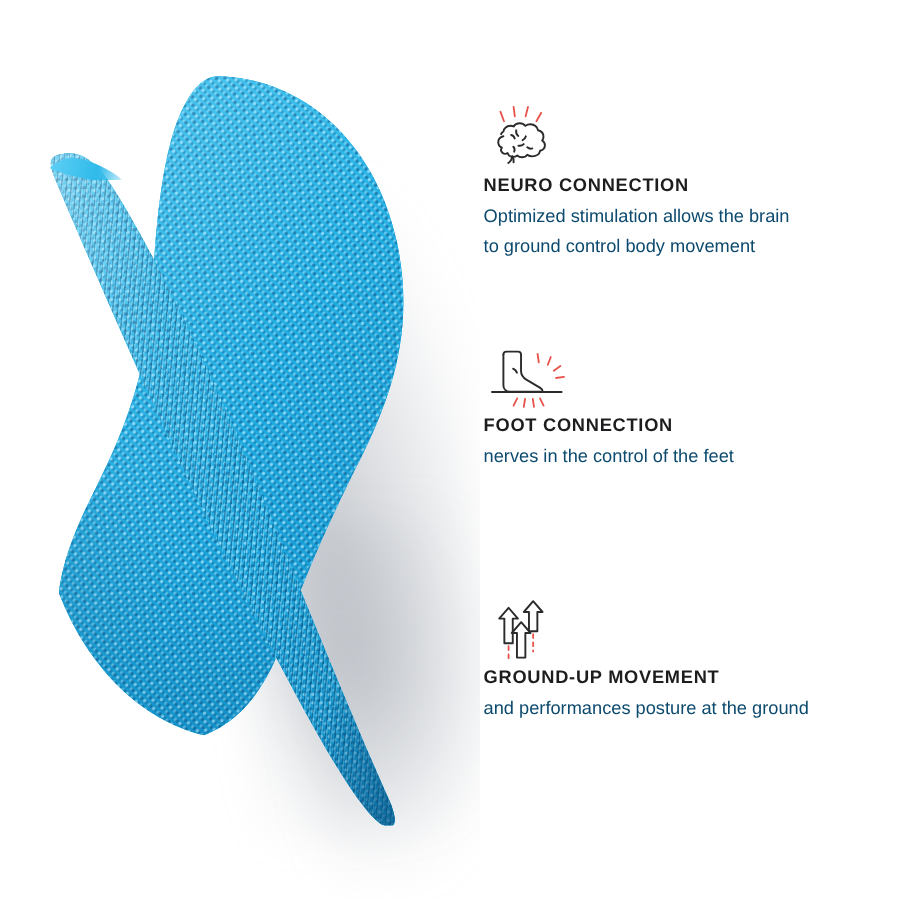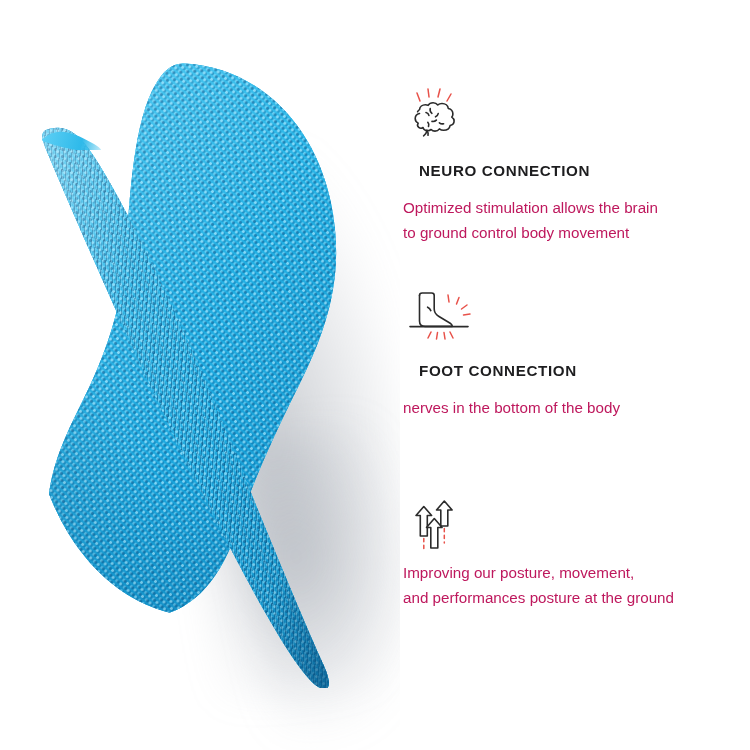--- a/index.html
+++ b/index.html
@@ -127,27 +127,27 @@
   .feature.f1{top:88px;}
   .feature.f2{top:288px;}
   .feature.f3{top:498px;}
 
   .ficon{height:58px;margin-left:3px;}
   .ftitle{
     font-size:15.2px;
     font-weight:bold;
     letter-spacing:.62px;
     color:#1d1d1f;
-    margin:16px;
+    margin:0;
     line-height:1.2;
     white-space:nowrap;
   }
   .fdesc{
     font-size:15.2px;
-    color:#be185d;
+    color:#0c4a6e;
     line-height:1.62;
     margin:5px 0 0 0;
     max-width:300px;
   }
   .fdesc span{display:block;white-space:nowrap;}
 </style>
 </head>
 <body>
 
 <div class="stage">
@@ -223,41 +223,41 @@
             <line x1="57.5" y1="27" x2="64" y2="26"></line>
             <line x1="25" y1="44" x2="22" y2="50"></line>
             <line x1="31.5" y1="44.5" x2="30.5" y2="51"></line>
             <line x1="38" y1="44.5" x2="39" y2="51"></line>
             <line x1="44" y1="44" x2="47" y2="50"></line>
           </g>
         </svg>
       </div>
       <p class="ftitle">FOOT CONNECTION</p>
       <p class="fdesc">
-        <span>nerves in the bottom of the body</span>
+        <span>nerves in the control of the feet</span>
       </p>
     </div>
 
     <div class="feature f3">
       <div class="ficon">
         <svg width="62" height="60" viewBox="0 0 62 60" fill="none">
           <g stroke="#2b2b2b" stroke-width="1.6" fill="none" stroke-linejoin="round" stroke-linecap="round">
 
             <path d="M10 17.5 L17.8 8.5 L25.6 17.5 L21.3 17.5 L21.3 38 L14.3 38 L14.3 17.5 Z"></path>
 
             <path d="M30.5 12 L38.3 3 L46.1 12 L41.8 12 L41.8 28 L34.8 28 L34.8 12 Z"></path>
 
             <path d="M20.5 29.5 L28.3 20.5 L36.1 29.5 L31.8 29.5 L31.8 50 L24.8 50 L24.8 29.5 Z"></path>
           </g>
           <g stroke="#e8524a" stroke-width="1.5" stroke-linecap="round" stroke-dasharray="3.2 3.6">
             <line x1="17.8" y1="40.5" x2="17.8" y2="53"></line>
             <line x1="38.3" y1="30.5" x2="38.3" y2="45"></line>
           </g>
         </svg>
       </div>
+      <p class="ftitle">GROUND-UP MOVEMENT</p>
       <p class="fdesc">
-        <span>Improving our posture, movement,</span>
         <span>and performances posture at the ground</span>
       </p>
     </div>
 
   </div>
 </div>
 
 </body></html>

